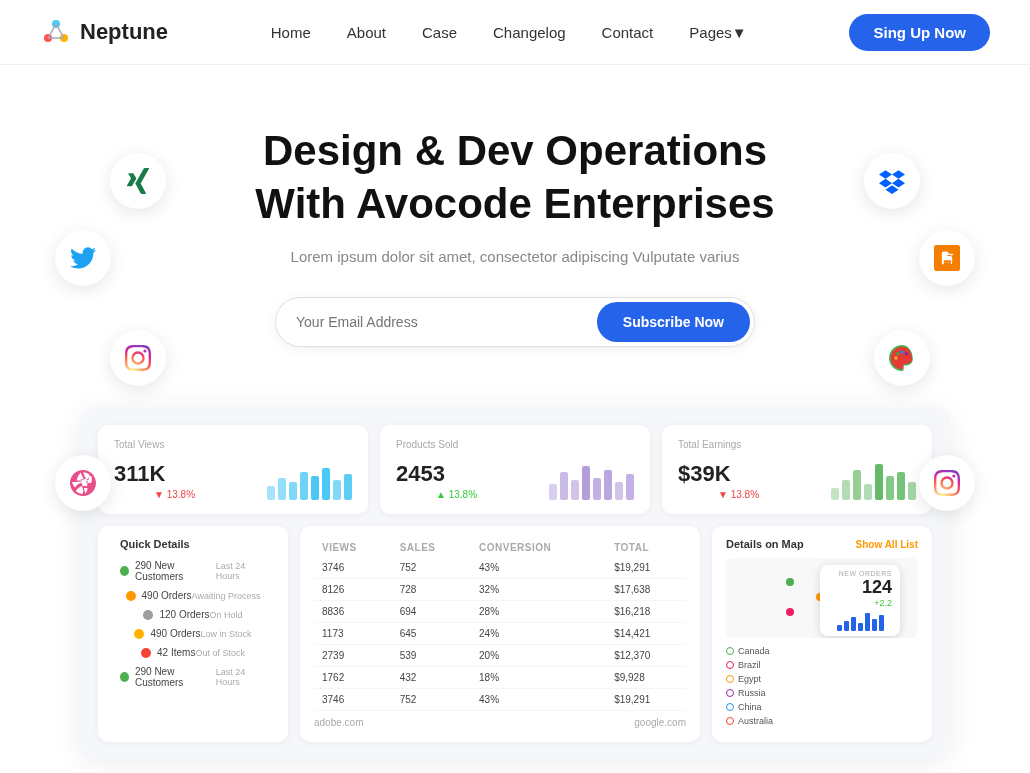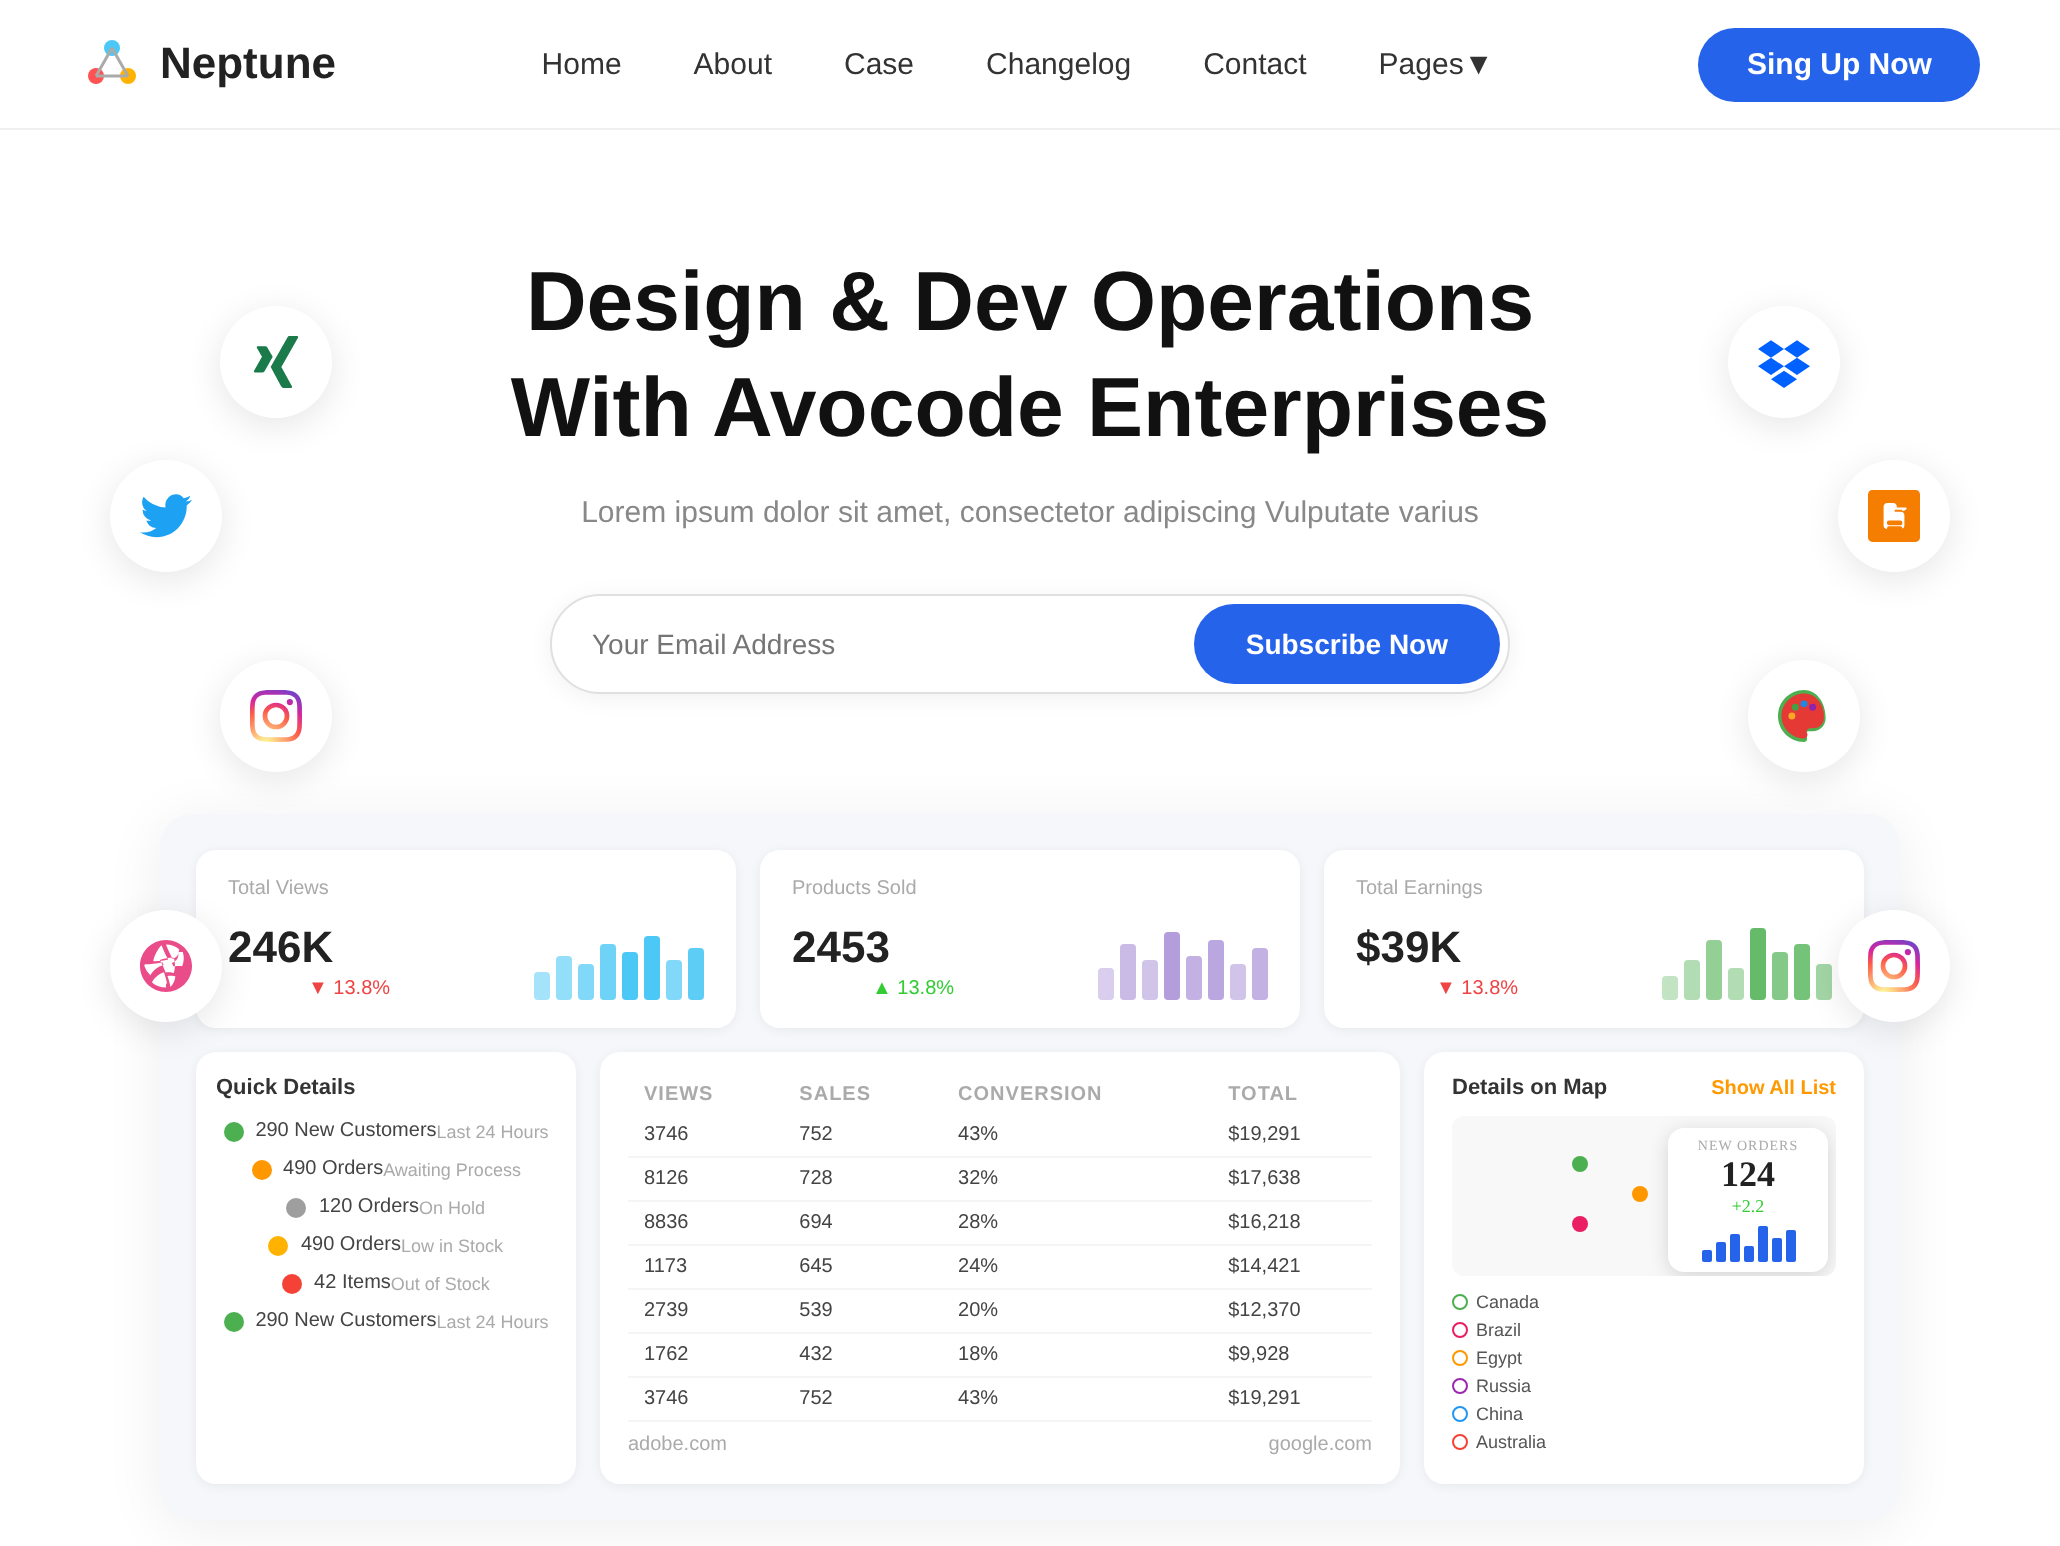--- a/index.html
+++ b/index.html
@@ -33,21 +33,21 @@
     .dash-cards { display: flex; gap: 12px; margin-bottom: 12px; }
     .dash-card { flex: 1; background: #fff; border-radius: 10px; padding: 14px 16px; box-shadow: 0 1px 6px rgba(0,0,0,0.06); }
     .dash-card .label { font-size: 10px; color: #aaa; margin-bottom: 6px; }
     .dash-card .value { font-size: 22px; font-weight: 800; color: #222; }
     .dash-card .change { font-size: 10px; color: #e44; margin-top: 2px; margin-left: 40px; }
     .dash-card .change.up { color: #3c3; }
     .mini-bars { display: flex; align-items: flex-end; gap: 3px; margin-top: 6px; height: 38px; }
     .mini-bar { width: 8px; border-radius: 2px; }
 
     .dash-bottom { display: flex; gap: 12px; }
-    .quick-details { background: #fff; border-radius: 10px; padding: 12px 10px; width: 190px; min-width: 190px; box-shadow: 0 1px 6px rgba(0,0,0,0.06); }
+    .quick-details { background: #fff; border-radius: 10px; padding: 12px 22px; width: 190px; min-width: 190px; box-shadow: 0 1px 6px rgba(0,0,0,0.06); }
     .quick-details .title { font-size: 11px; font-weight: 700; color: #333; margin-bottom: 10px; }
     .qd-row { display: flex; align-items: center; justify-content: center; margin-bottom: 8px; font-size: 10px; }
     .qd-dot { width: 10px; height: 10px; border-radius: 50%; margin-right: 6px; display: inline-block; }
     .qd-left { display: flex; align-items: center; color: #444; }
     .qd-right { color: #aaa; font-size: 9px; }
 
     .data-table { background: #fff; border-radius: 10px; padding: 12px 14px; flex: 1; box-shadow: 0 1px 6px rgba(0,0,0,0.06); }
     .data-table table { width: 100%; border-collapse: collapse; font-size: 10px; }
     .data-table th { color: #aaa; font-weight: 600; text-transform: uppercase; letter-spacing: 0.5px; padding: 4px 8px; text-align: left; }
     .data-table td { padding: 5px 8px; color: #444; border-bottom: 1px solid #f5f5f5; }
@@ -183,21 +183,21 @@
 </section>
 
 <div class="dashboard-area">
 
   <div class="dash-cards">
 
     <div class="dash-card">
       <div class="label">Total Views</div>
       <div style="display:flex; justify-content:space-between; align-items:flex-end;">
         <div>
-          <div class="value">246K</div>
+          <div class="value">311K</div>
           <div class="change">▼ 13.8%</div>
         </div>
         <div class="mini-bars">
           <div class="mini-bar" style="height:14px; background:#4bc8f5; opacity:0.5;"></div>
           <div class="mini-bar" style="height:22px; background:#4bc8f5; opacity:0.6;"></div>
           <div class="mini-bar" style="height:18px; background:#4bc8f5; opacity:0.7;"></div>
           <div class="mini-bar" style="height:28px; background:#4bc8f5; opacity:0.8;"></div>
           <div class="mini-bar" style="height:24px; background:#4bc8f5;"></div>
           <div class="mini-bar" style="height:32px; background:#4bc8f5;"></div>
           <div class="mini-bar" style="height:20px; background:#4bc8f5; opacity:0.7;"></div>
@@ -363,21 +363,21 @@
       </div>
       <div class="map-area">
 
         <div class="map-dot" style="top:20px; left:60px; background:#4caf50;"></div>
         <div class="map-dot" style="top:15px; left:120px; background:#e91e63;"></div>
         <div class="map-dot" style="top:35px; left:90px; background:#ff9800;"></div>
         <div class="map-dot" style="top:45px; left:140px; background:#4caf50;"></div>
         <div class="map-dot" style="top:50px; left:60px; background:#e91e63;"></div>
         <div class="map-dot" style="top:30px; left:160px; background:#ff9800;"></div>
 
-        <div class="order-badge" style="position:absolute; right:4px; bottom:2px; background:#fff; border-radius:8px; padding:5px 8px; box-shadow:0 2px 10px rgba(0,0,0,0.15); text-align:center; min-width:80px;font-family:Liberation Serif, serif;">
+        <div class="order-badge" style="position:absolute; right:18px; bottom:2px; background:#fff; border-radius:8px; padding:5px 8px; box-shadow:0 2px 10px rgba(0,0,0,0.15); text-align:right; min-width:80px;">
           <div class="order-label" style="font-size:7px;color:#aaa;letter-spacing:0.5px;">NEW ORDERS</div>
           <div class="order-num" style="font-size:18px;font-weight:800;color:#222;">124</div>
           <div class="order-change" style="font-size:9px;color:#33cc33;">+2.2</div>
           <div class="order-bars" style="display:flex;align-items:flex-end;gap:2px;height:20px;margin-top:3px;justify-content:center;">
             <div style="width:5px;height:6px;background:#2563eb;border-radius:1px;"></div>
             <div style="width:5px;height:10px;background:#2563eb;border-radius:1px;"></div>
             <div style="width:5px;height:14px;background:#2563eb;border-radius:1px;"></div>
             <div style="width:5px;height:8px;background:#2563eb;border-radius:1px;"></div>
             <div style="width:5px;height:18px;background:#2563eb;border-radius:1px;"></div>
             <div style="width:5px;height:12px;background:#2563eb;border-radius:1px;"></div>

